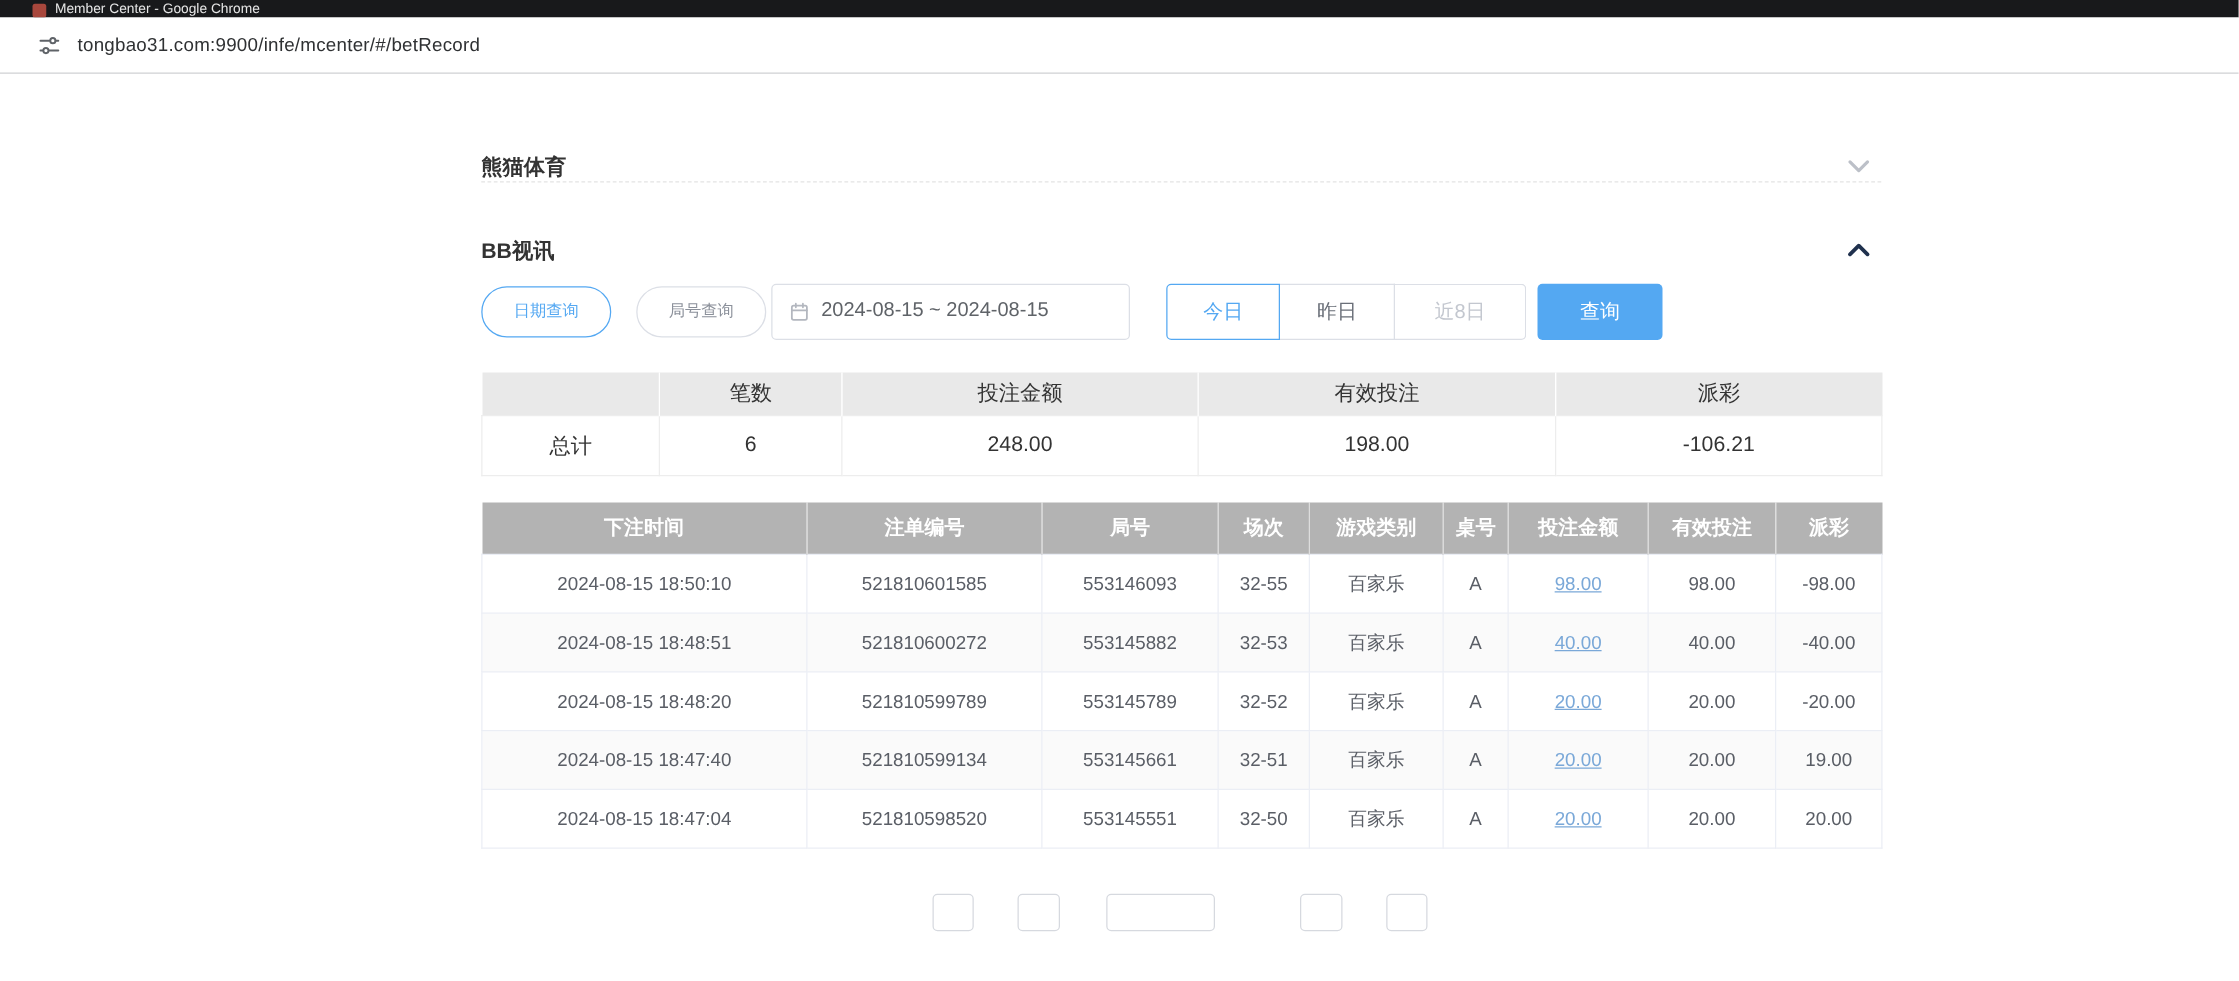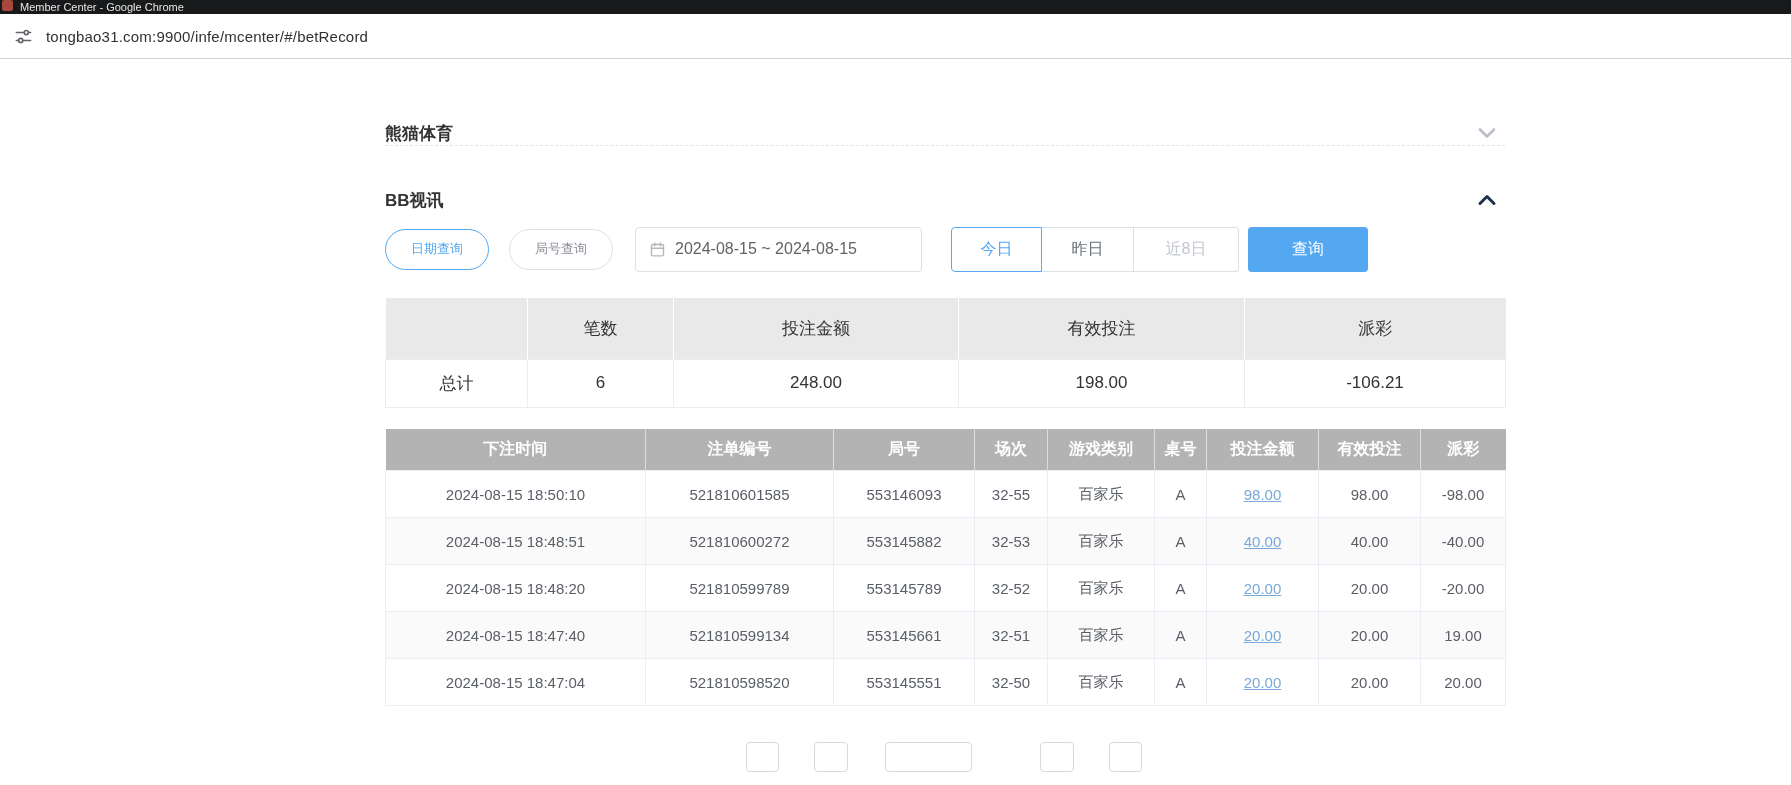--- a/index.html
+++ b/index.html
@@ -7,30 +7,30 @@
   body {
     font-family: "Liberation Sans", "DejaVu Sans", sans-serif;
     background: #ffffff;
     position: relative;
     color: #333;
   }
 
   
   .titlebar {
     height: 14px; background: #18191b; color: #e6e6e6;
-    display: flex; align-items: flex-start; gap: 7px;
-    padding-left: 2px; font-size: 11px; line-height: 14px;
+    display: flex; align-items: flex-end; gap: 7px;
+    padding-left: 26px; font-size: 11px; line-height: 14px;
     overflow: hidden;
   }
   .favicon { width: 11px; height: 11px; border-radius: 2px; background: #a8473c; flex: none; }
   .urlbar {
     height: 45px; background: #ffffff;
     border-bottom: 1px solid #cfd1d4;
     display: flex; align-items: center; gap: 13px;
-    padding: 0 14px;
+    padding: 0 30px;
   }
   .url-text { font-size: 15px; color: #2f3133; letter-spacing: .2px; }
 
   
   .page { position: absolute; top: 60px; left: 0; right: 0; bottom: 0; background: #fff; }
   .container { position: absolute; left: 385px; top: 0; width: 1120px; }
 
   .section-header {
     display: flex; align-items: flex-end; justify-content: space-between;
   }
@@ -43,47 +43,47 @@
   .filter-row { display: flex; align-items: center; height: 46px; margin-top: 14px; }
   .btn { background: #fff; cursor: pointer; display: flex; align-items: center; justify-content: center; }
   .btn-pill {
     width: 104px; height: 41px; border-radius: 21px;
     border: 1px solid #dcdfe6; color: #8b909a; font-size: 13px;
   }
   .btn-pill.active { border-color: var(--accent); color: var(--accent); }
   .btn-pill + .btn-pill { margin-left: 20px; }
 
   .date-input {
-    margin-left: 22px; width: 287px; height: 45px;
+    margin-left: 4px; width: 287px; height: 45px;
     border: 1px solid #dcdfe6; border-radius: 4px; background: #fff;
     display: flex; align-items: center; gap: 9px; padding-left: 13px;
     font-size: 16px; color: #5f6368; cursor: pointer;
   }
 
   .btn-group { margin-left: 29px; display: flex; height: 45px; }
   .btn-group .gbtn {
     height: 45px; border: 1px solid #dcdfe6; border-left: none;
     background: #fff; font-size: 16px; color: #6a6f78;
     display: flex; align-items: center; justify-content: center; cursor: pointer;
   }
   .gbtn.first { border-left: 1px solid var(--accent); border-radius: 4px 0 0 4px; width: 91px; }
   .gbtn.first.active { border-color: var(--accent); color: var(--accent); }
   .gbtn.mid { width: 92px; }
   .gbtn.last { width: 105px; border-radius: 0 4px 4px 0; color: #c3c7cf; }
 
   .btn-primary {
-    margin-left: 9px; width: 120px; height: 45px;
+    margin-left: 9px; width: 100px; height: 45px;
     background: var(--accent); color: #fff; font-size: 16px;
     border: none; border-radius: 4px; cursor: pointer;
   }
 
   
   .summary-table { width: 1120px; margin-top: 26px; border-collapse: collapse; table-layout: fixed; }
   .summary-table th {
-    background: var(--summary-header-bg); height: 61px;
+    background: var(--summary-header-bg); height: 34px;
     font-size: 17px; font-weight: normal; color: #333; text-align: center;
     border-right: 1px solid #ffffff;
   }
   .summary-table th:last-child { border-right: none; }
   .summary-table td {
     height: 48px; background: #fff; text-align: center;
     font-size: 17px; color: #333; border: 1px solid #ededed;
   }
 
   

